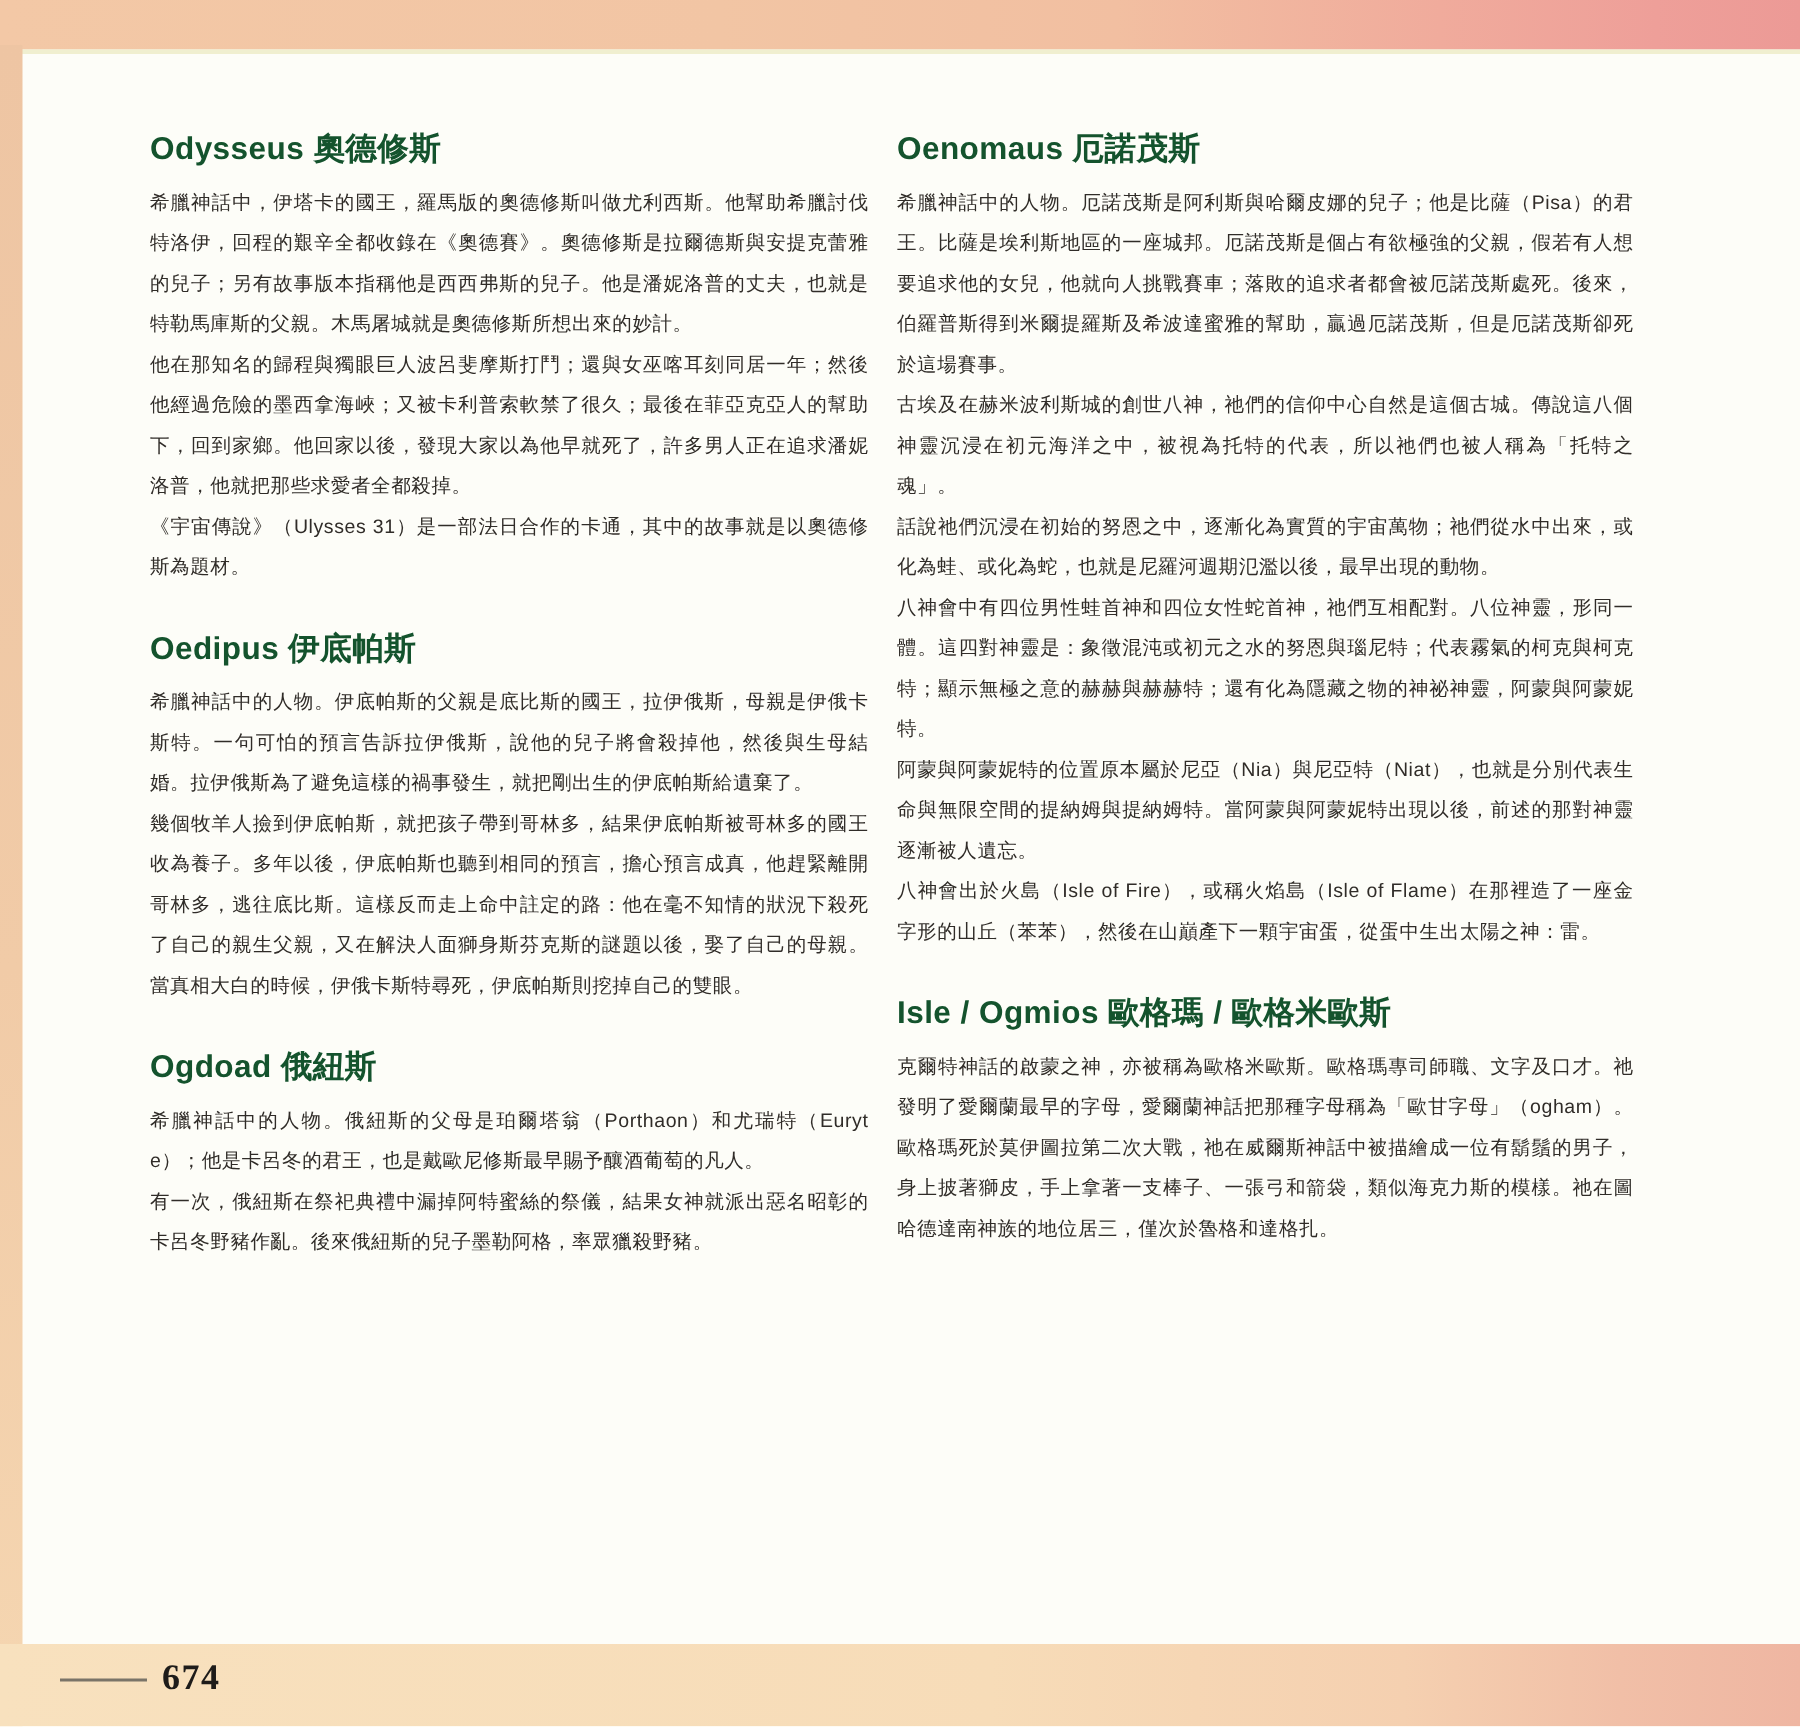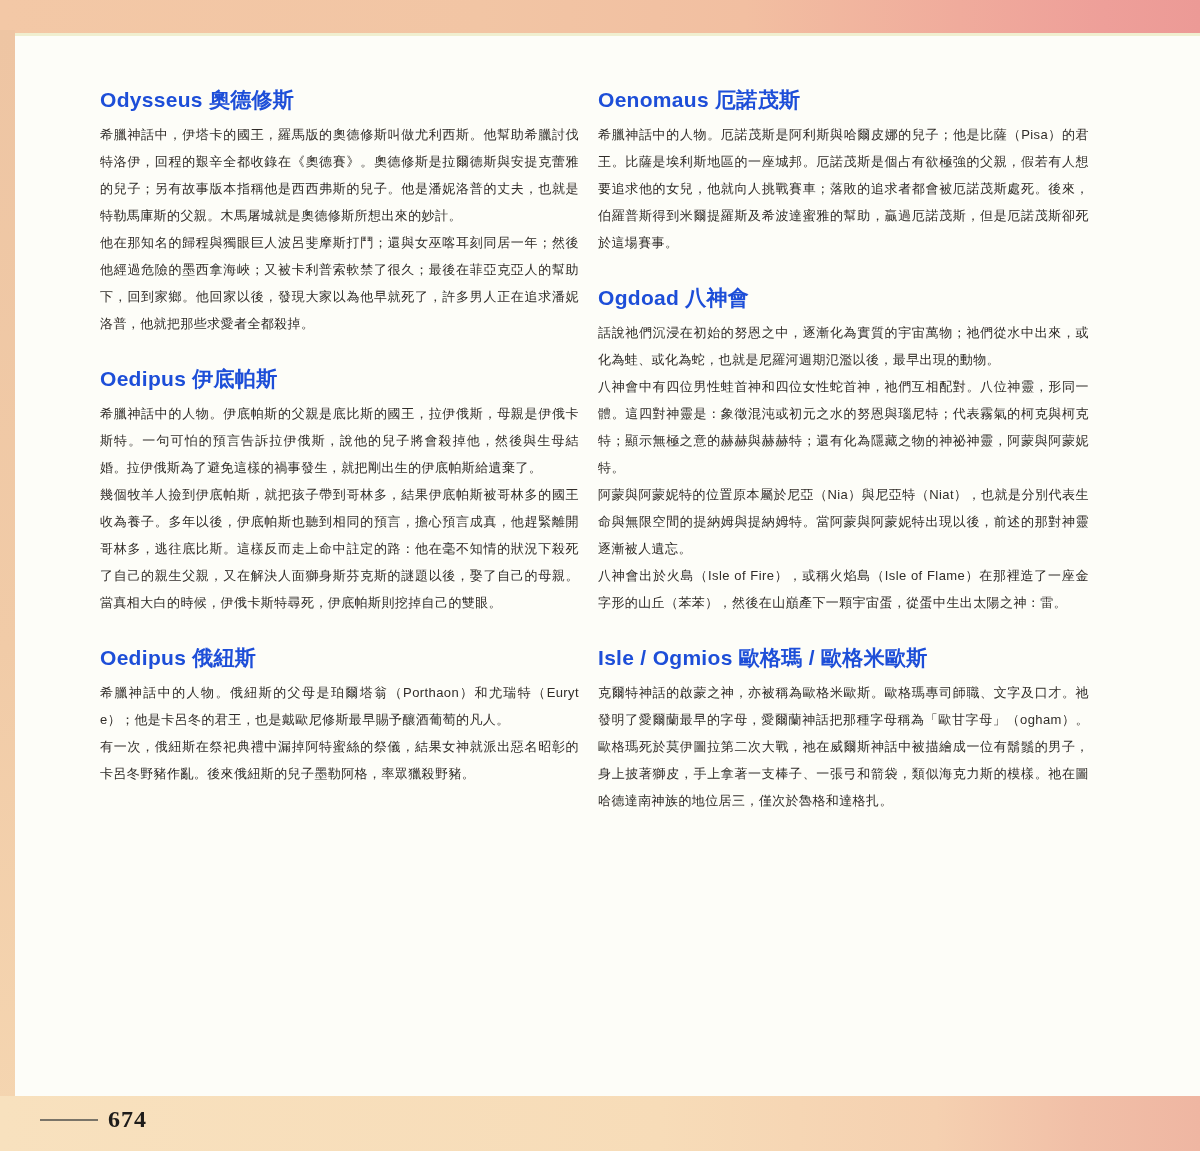--- a/index.html
+++ b/index.html
@@ -55,21 +55,21 @@
   .col-right { left: 583px; width: 491px; }  
 
   .entry { margin: 0; }
   .entry + .entry { margin-top: 0; }
 
   .entry-title {
     margin: 28px 0 7px 0;
     font-size: 21px;
     line-height: 28px;
     font-weight: bold;
-    color: #1d4ed8;
+    color: #14532d;
     letter-spacing: 0.3px;
   }
   .entry:first-child .entry-title { margin-top: 0; }
 
   .entry p {
     margin: 0;
     font-size: 13px;
     line-height: 27px;
     color: #302c28;
     text-align: justify;
@@ -106,45 +106,46 @@
 <div class="page">
 
   <div class="content">
 
     <div class="col col-left">
 
       <section class="entry">
         <h2 class="entry-title">Odysseus 奧德修斯</h2>
         <p>希臘神話中，伊塔卡的國王，羅馬版的奧德修斯叫做尤利西斯。他幫助希臘討伐特洛伊，回程的艱辛全都收錄在《奧德賽》。奧德修斯是拉爾德斯與安提克蕾雅的兒子；另有故事版本指稱他是西西弗斯的兒子。他是潘妮洛普的丈夫，也就是特勒馬庫斯的父親。木馬屠城就是奧德修斯所想出來的妙計。</p>
         <p>他在那知名的歸程與獨眼巨人波呂斐摩斯打鬥；還與女巫喀耳刻同居一年；然後他經過危險的墨西拿海峽；又被卡利普索軟禁了很久；最後在菲亞克亞人的幫助下，回到家鄉。他回家以後，發現大家以為他早就死了，許多男人正在追求潘妮洛普，他就把那些求愛者全都殺掉。</p>
+        <p>《宇宙傳說》（Ulysses 31）是一部法日合作的卡通，其中的故事就是以奧德修斯為題材。</p>
       </section>
 
       <section class="entry">
         <h2 class="entry-title">Oedipus 伊底帕斯</h2>
         <p>希臘神話中的人物。伊底帕斯的父親是底比斯的國王，拉伊俄斯，母親是伊俄卡斯特。一句可怕的預言告訴拉伊俄斯，說他的兒子將會殺掉他，然後與生母結婚。拉伊俄斯為了避免這樣的禍事發生，就把剛出生的伊底帕斯給遺棄了。</p>
         <p>幾個牧羊人撿到伊底帕斯，就把孩子帶到哥林多，結果伊底帕斯被哥林多的國王收為養子。多年以後，伊底帕斯也聽到相同的預言，擔心預言成真，他趕緊離開哥林多，逃往底比斯。這樣反而走上命中註定的路：他在毫不知情的狀況下殺死了自己的親生父親，又在解決人面獅身斯芬克斯的謎題以後，娶了自己的母親。當真相大白的時候，伊俄卡斯特尋死，伊底帕斯則挖掉自己的雙眼。</p>
       </section>
 
       <section class="entry">
-        <h2 class="entry-title">Oedipus 俄紐斯</h2>
+        <h2 class="entry-title">Ogdoad 俄紐斯</h2>
         <p>希臘神話中的人物。俄紐斯的父母是珀爾塔翁（Porthaon）和尤瑞特（Euryte）；他是卡呂冬的君王，也是戴歐尼修斯最早賜予釀酒葡萄的凡人。</p>
         <p>有一次，俄紐斯在祭祀典禮中漏掉阿特蜜絲的祭儀，結果女神就派出惡名昭彰的卡呂冬野豬作亂。後來俄紐斯的兒子墨勒阿格，率眾獵殺野豬。</p>
       </section>
 
     </div>
 
     <div class="col col-right">
 
       <section class="entry">
         <h2 class="entry-title">Oenomaus 厄諾茂斯</h2>
         <p>希臘神話中的人物。厄諾茂斯是阿利斯與哈爾皮娜的兒子；他是比薩（Pisa）的君王。比薩是埃利斯地區的一座城邦。厄諾茂斯是個占有欲極強的父親，假若有人想要追求他的女兒，他就向人挑戰賽車；落敗的追求者都會被厄諾茂斯處死。後來，伯羅普斯得到米爾提羅斯及希波達蜜雅的幫助，贏過厄諾茂斯，但是厄諾茂斯卻死於這場賽事。</p>
       </section>
 
       <section class="entry">
-        <h2 class="entry-title">Ogdoad 八神會</h2>
+        <p>古埃及在赫米波利斯城的創世八神，祂們的信仰中心自然是這個古城。傳說這八個神靈沉浸在初元海洋之中，被視為托特的代表，所以祂們也被人稱為「托特之魂」。</p>
         <p>話說祂們沉浸在初始的努恩之中，逐漸化為實質的宇宙萬物；祂們從水中出來，或化為蛙、或化為蛇，也就是尼羅河週期氾濫以後，最早出現的動物。</p>
         <p>八神會中有四位男性蛙首神和四位女性蛇首神，祂們互相配對。八位神靈，形同一體。這四對神靈是：象徵混沌或初元之水的努恩與瑙尼特；代表霧氣的柯克與柯克特；顯示無極之意的赫赫與赫赫特；還有化為隱藏之物的神祕神靈，阿蒙與阿蒙妮特。</p>
         <p>阿蒙與阿蒙妮特的位置原本屬於尼亞（Nia）與尼亞特（Niat），也就是分別代表生命與無限空間的提納姆與提納姆特。當阿蒙與阿蒙妮特出現以後，前述的那對神靈逐漸被人遺忘。</p>
         <p>八神會出於火島（Isle of Fire），或稱火焰島（Isle of Flame）在那裡造了一座金字形的山丘（苯苯），然後在山巔產下一顆宇宙蛋，從蛋中生出太陽之神：雷。</p>
       </section>
 
       <section class="entry">
         <h2 class="entry-title">Isle / Ogmios 歐格瑪 / 歐格米歐斯</h2>
         <p>克爾特神話的啟蒙之神，亦被稱為歐格米歐斯。歐格瑪專司師職、文字及口才。祂發明了愛爾蘭最早的字母，愛爾蘭神話把那種字母稱為「歐甘字母」（ogham）。歐格瑪死於莫伊圖拉第二次大戰，祂在威爾斯神話中被描繪成一位有鬍鬚的男子，身上披著獅皮，手上拿著一支棒子、一張弓和箭袋，類似海克力斯的模樣。祂在圖哈德達南神族的地位居三，僅次於魯格和達格扎。</p>
       </section>

